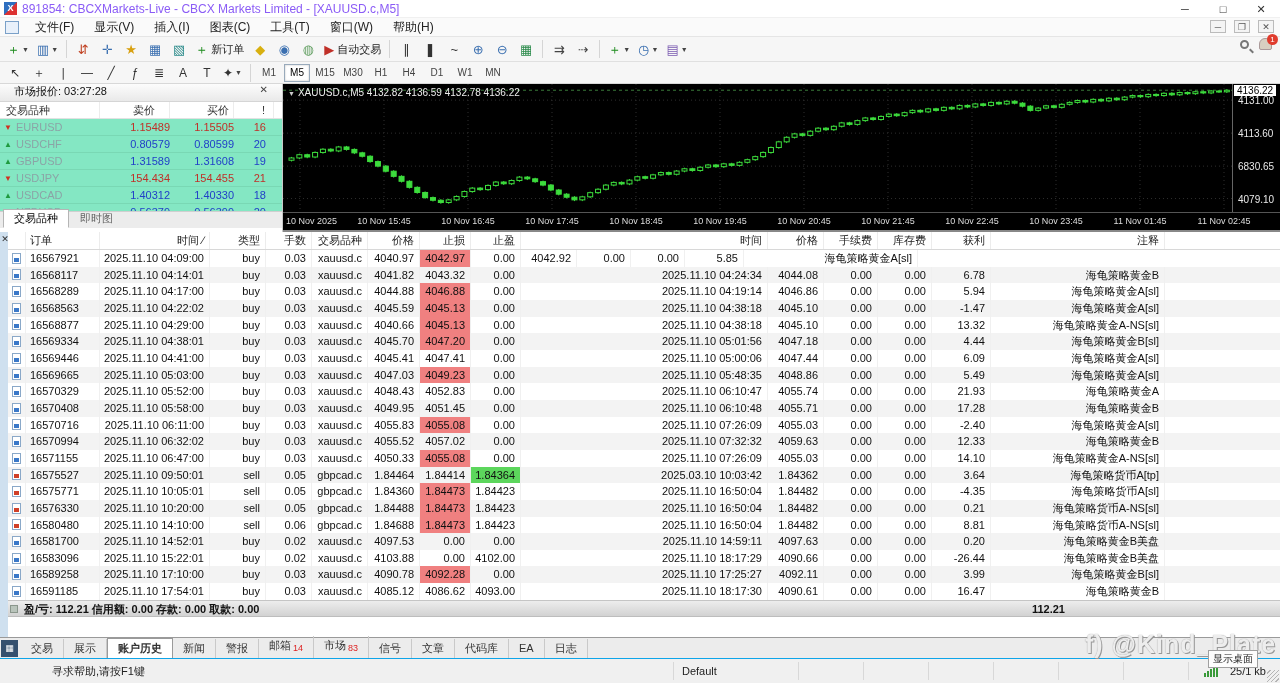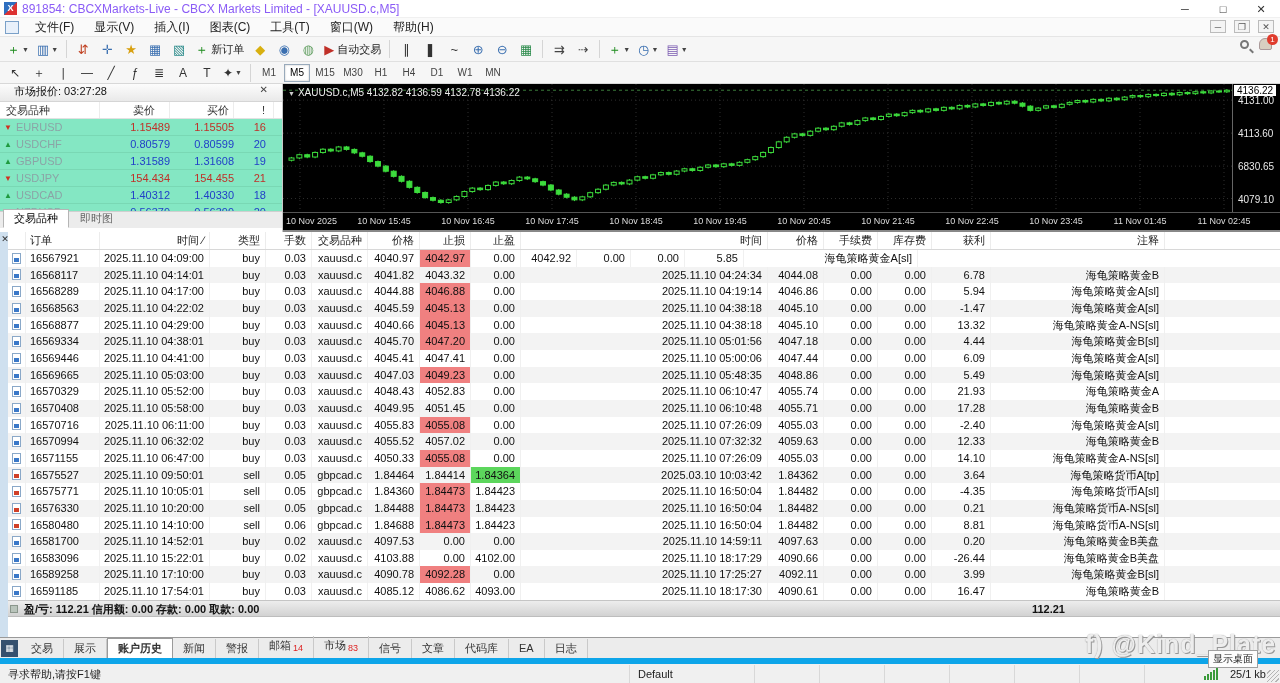--- a/index.html
+++ b/index.html
@@ -94,21 +94,21 @@
   #totals .tprofit { position:absolute; left:995px; width:62px; text-align:right; line-height:16px; }
 
   
   #tabsrow { left:0; top:637px; width:1280px; height:21px; background:#ececec; border-top:1px solid #9a9a9a; display:flex; align-items:flex-end; }
   #tabsrow .seal { width:17px; height:17px; margin:0 3px 1px 1px; background:#35506e; color:#fff; font-size:9px; text-align:center; line-height:17px; }
   .btab { position:relative; font-size:11px; color:#333; padding:2px 10px 3px 10px; border-right:1px solid #c9c9c9; line-height:14px; }
   .btab.active { background:#fff; border:1px solid #9a9a9a; border-bottom:none; font-weight:bold; margin-bottom:-1px; padding-bottom:4px; }
   .btab .bdg { color:#d22; font-size:9px; margin-left:2px; vertical-align:-2px; }
 
   
-  #statusbar { left:0; top:658px; width:1280px; height:25px; background:#f0f0f0; border-top:6px solid #0ea5e9; display:flex; align-items:center; }
+  #statusbar { left:0; top:658px; width:1280px; height:25px; background:#f0f0f0; border-top:1px solid #0ea5e9; display:flex; align-items:center;padding-left:44px; }
   .seg { height:18px; line-height:18px; border-right:1px solid #d8d8d8; padding:0 8px; color:#222; font-size:11px; }
   #seg-help { width:630px; }
   #seg-profile { width:125px; }
   .seg.empty { width:65px; }
   #seg-traffic { margin-left:auto; display:flex; align-items:center; gap:12px; border-right:none; padding-right:14px;}
   .bars { display:flex; align-items:flex-end; gap:1px; height:12px; }
   .bars i { width:2px; background:#3a9a3a; display:block; }
   .grip { position:absolute; right:1px; bottom:1px; width:12px; height:12px;
     background:repeating-linear-gradient(135deg,transparent 0 2px,#b5b5b5 2px 3px); }
 

